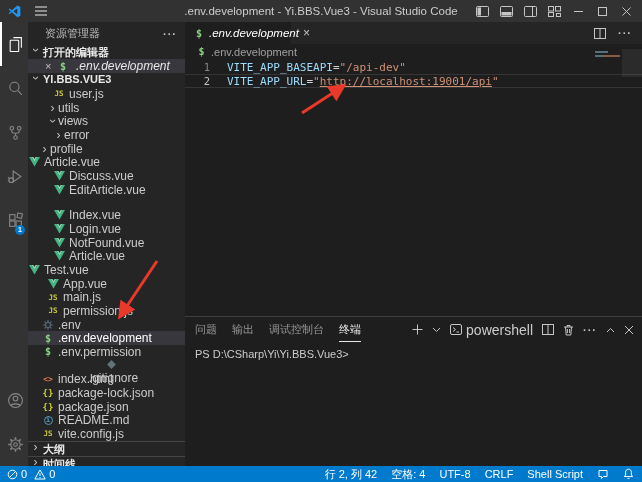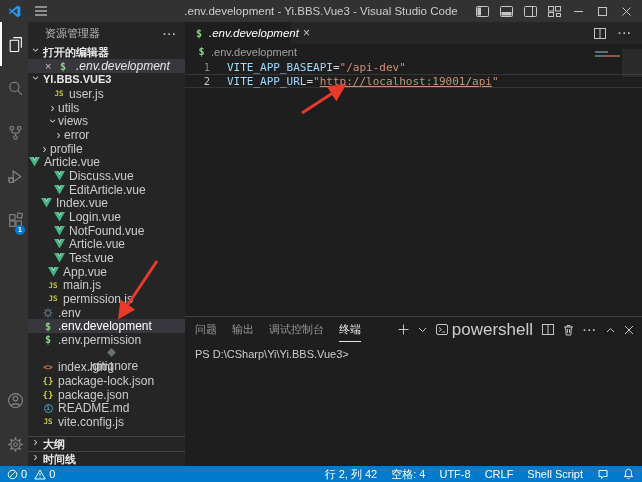--- a/index.html
+++ b/index.html
@@ -86,21 +86,21 @@
     background:linear-gradient(90deg,#56707e 0 35%, #8a5a44 35% 100%); }
   .mm-slider { position:absolute; left:437px; top:27px; width:20px; height:28px; background:rgba(121,121,121,0.15); }
 
   
   .panel { height:150px; flex:none; border-top:1px solid rgba(128,128,128,0.35); display:flex; flex-direction:column; }
   .panel-header { height:25px; display:flex; align-items:center; padding:0 8px 0 10px; flex:none; }
   .ptabs { display:flex; gap:15px; }
   .ptab { font-size:11px; color:#969696; height:25px; display:flex; align-items:center; border-bottom:1px solid transparent; }
   .ptab.active { color:#e7e7e7; border-bottom:1px solid #e7e7e7; }
   .pactions { margin-left:auto; display:flex; align-items:center; gap:9px; color:#c5c5c5; }
-  .pa-shell { display:flex; align-items:center; gap:4px; font-size:17px; color:#cccccc; }
+  .pa-shell { display:flex; align-items:center; gap:4px; font-size:14px; color:#cccccc; }
   .terminal { padding:6px 0 0 10px; font-family:Liberation Sans, sans-serif; font-size:11px; color:#cccccc; }
 
   
   .statusbar { height:16px; background:#007acc; color:#ffffff; display:flex; align-items:center;
     font-size:11px; padding:0 8px 0 7px; flex:none; }
   .sb-group { display:flex; align-items:center; gap:3px; margin-right:8px; }
   .sb-right { margin-left:auto; display:flex; align-items:center; }
   .sb-item { padding:0 7px; }
   .sb-icon { display:flex; align-items:center; }
 
@@ -301,21 +301,21 @@
           </div>
           <div class="tree-row" style="padding-left: 25px;">
             <span class="ficon">
               <svg class="ic" width="11" height="10" viewBox="0 0 11 10">
                 <path d="M0 0 L5.5 9.5 L11 0 L8.2 0 L5.5 4.7 L2.8 0 Z" fill="#41b883"></path>
                 <path d="M2.8 0 L5.5 4.7 L8.2 0 L6.6 0 L5.5 1.9 L4.4 0 Z" fill="#94d9b8"></path>
               </svg>
             </span>
             <span>EditArticle.vue</span>
           </div>
-          <div class="tree-row" style="padding-left: 12px;">
+          <div class="tree-row" style="padding-left: 25px; margin-top: 12px;">
             <span class="ficon">
               <svg class="ic" width="11" height="10" viewBox="0 0 11 10">
                 <path d="M0 0 L5.5 9.5 L11 0 L8.2 0 L5.5 4.7 L2.8 0 Z" fill="#41b883"></path>
                 <path d="M2.8 0 L5.5 4.7 L8.2 0 L6.6 0 L5.5 1.9 L4.4 0 Z" fill="#94d9b8"></path>
               </svg>
             </span>
             <span>Index.vue</span>
           </div>
           <div class="tree-row" style="padding-left: 25px;">
             <span class="ficon">
@@ -337,21 +337,21 @@
           </div>
           <div class="tree-row" style="padding-left: 25px;">
             <span class="ficon">
               <svg class="ic" width="11" height="10" viewBox="0 0 11 10">
                 <path d="M0 0 L5.5 9.5 L11 0 L8.2 0 L5.5 4.7 L2.8 0 Z" fill="#41b883"></path>
                 <path d="M2.8 0 L5.5 4.7 L8.2 0 L6.6 0 L5.5 1.9 L4.4 0 Z" fill="#94d9b8"></path>
               </svg>
             </span>
             <span>Article.vue</span>
           </div>
-          <div class="tree-row" style="padding-left: 25px;">
+          <div class="tree-row" style="">
             <span class="ficon">
               <svg class="ic" width="11" height="10" viewBox="0 0 11 10">
                 <path d="M0 0 L5.5 9.5 L11 0 L8.2 0 L5.5 4.7 L2.8 0 Z" fill="#41b883"></path>
                 <path d="M2.8 0 L5.5 4.7 L8.2 0 L6.6 0 L5.5 1.9 L4.4 0 Z" fill="#94d9b8"></path>
               </svg>
             </span>
             <span>Test.vue</span>
           </div>
           <div class="tree-row" style="padding-left: 19px;">
             <span class="ficon">

